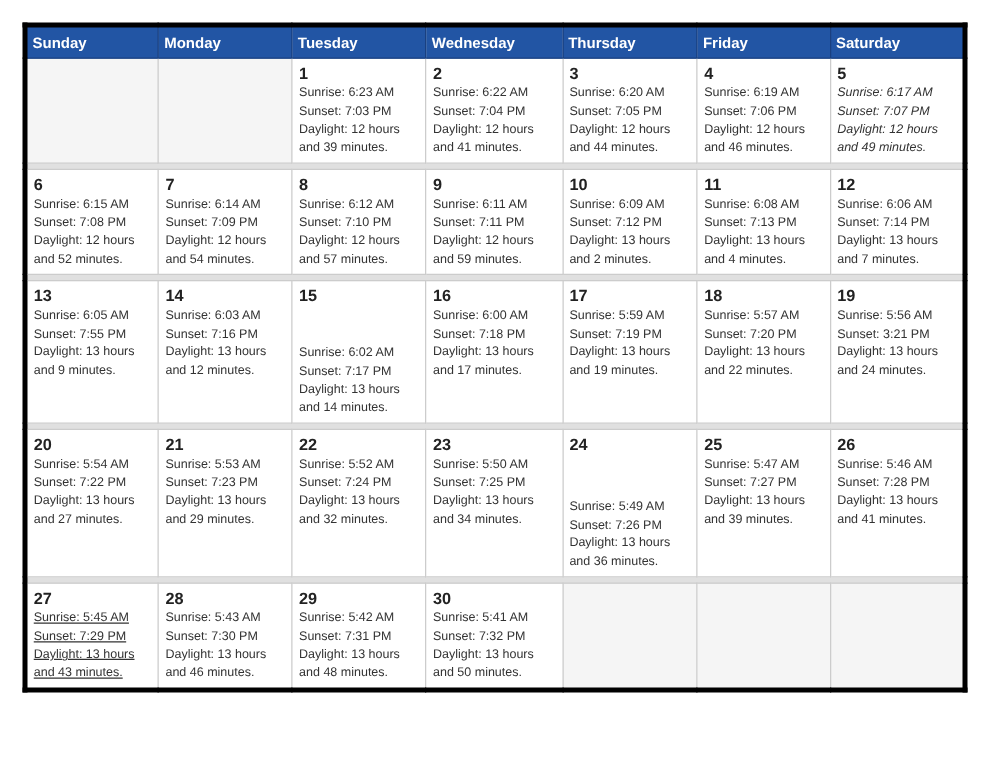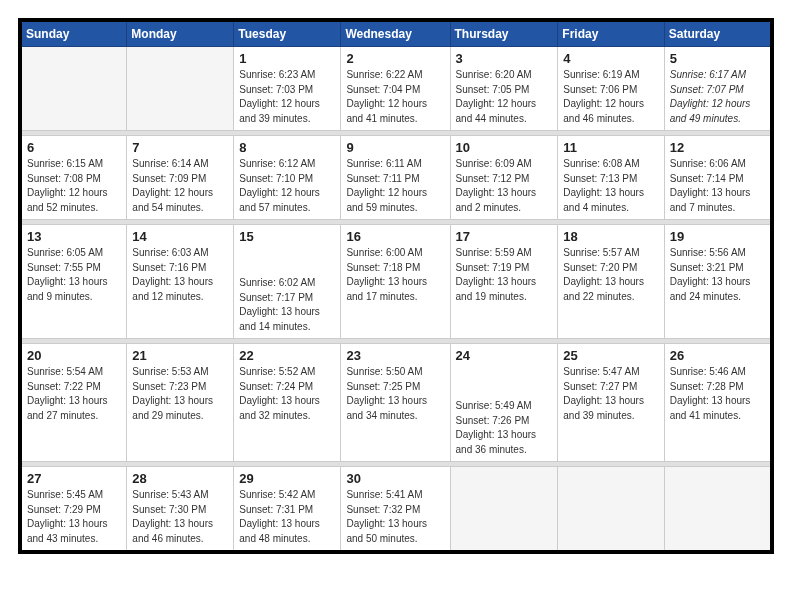--- a/index.html
+++ b/index.html
@@ -271,21 +271,21 @@
 Sunset: 7:28 PM
 Daylight: 13 hours and 41 minutes.</div>
           </td>
         </tr>
         <tr>
           <td colspan="7" style="padding: 0px; height: 5px; background: rgb(224, 224, 224); border: none;"></td>
         </tr>
         <tr>
           <td>
             <div class="day-number">27</div>
-            <div class="day-info" style="white-space: pre-line;">Sunrise: 5:45 AM
+            <div class="day-info" style="white-space: pre-line; text-decoration: underline;">Sunrise: 5:45 AM
 Sunset: 7:29 PM
 Daylight: 13 hours and 43 minutes.</div>
           </td>
           <td>
             <div class="day-number">28</div>
             <div class="day-info" style="white-space: pre-line;">Sunrise: 5:43 AM
 Sunset: 7:30 PM
 Daylight: 13 hours and 46 minutes.</div>
           </td>
           <td>

